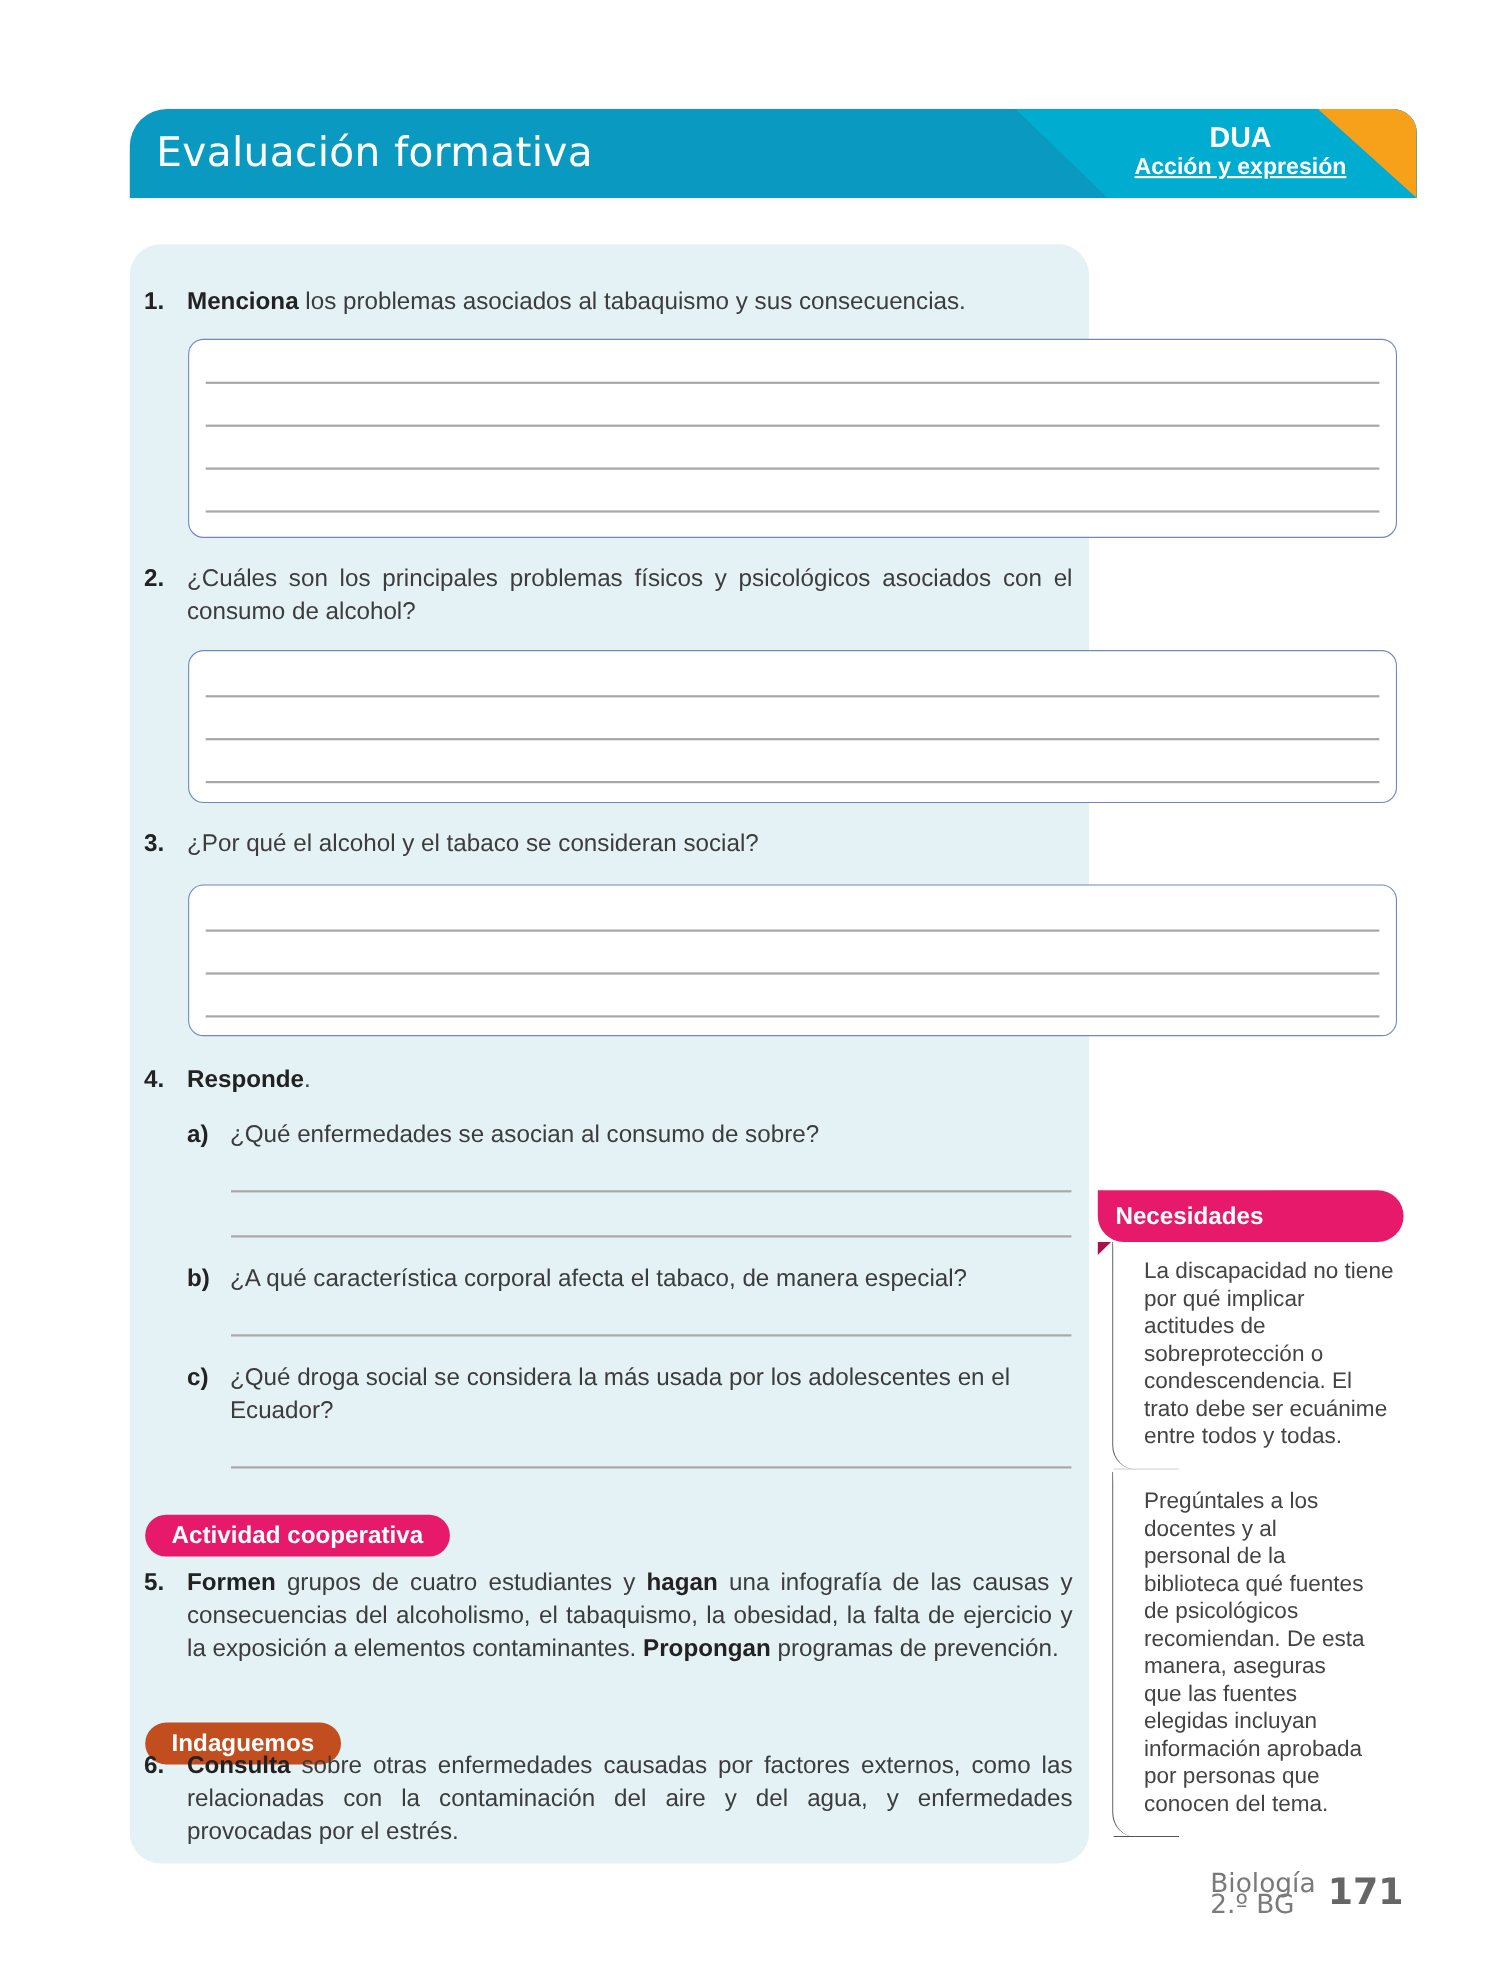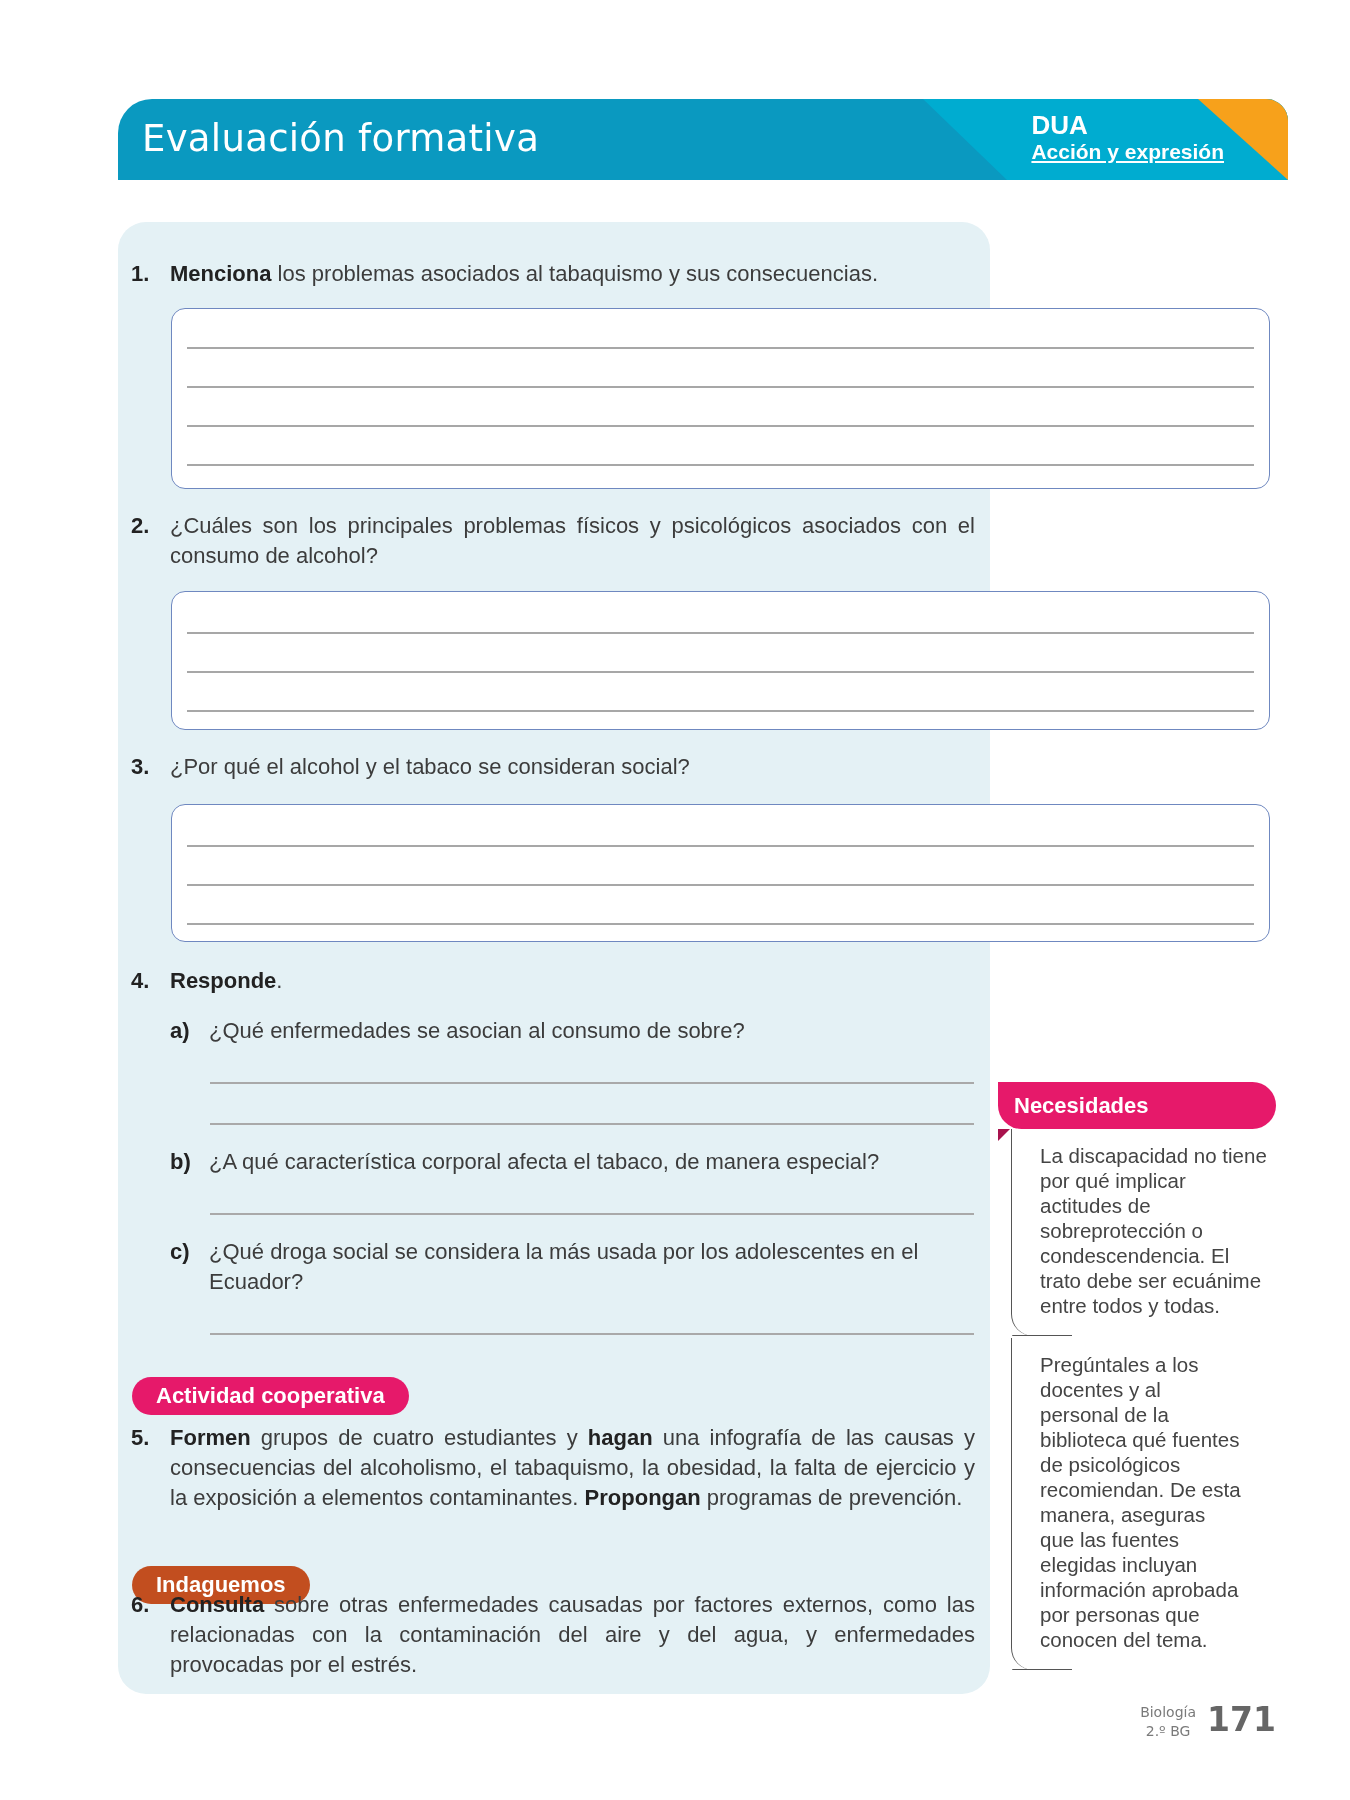--- a/index.html
+++ b/index.html
@@ -16,21 +16,21 @@
     background: #00acd0; clip-path: polygon(0 0, 100% 0, 100% 100%, 84px 100%);
   }
   .header .corner {
     position: absolute; top: 0; right: 0; width: 90px; height: 81px;
     background: #f7a11b; clip-path: polygon(0 0, 100% 0, 100% 100%);
   }
   .header-title {
     position: absolute; left: 24px; top: 18px; font-size: 37px; color: #ffffff;
     font-family: "DejaVu Sans", sans-serif; letter-spacing: 0.3px;
   }
-  .dua { position: absolute; right: 64px; top: 12px; text-align: left; color: #fff; font-weight: bold; }
+  .dua { position: absolute; right: 64px; top: 12px; text-align: center; color: #fff; font-weight: bold; }
   .dua .dua-title { font-size: 26px; line-height: 28px; }
   .dua .dua-sub { font-size: 21px; line-height: 26px; text-decoration: underline; }
 
   
   .panel {
     position: absolute; left: 118px; top: 222px; width: 872px; height: 1472px;
     background: #e4f1f5; border-radius: 28px;
   }
 
   .q { position: absolute; font-size: 22px; line-height: 30px; color: #3c3c3c; }
@@ -76,21 +76,21 @@
     position: relative; margin-left: 13px; padding: 14px 0 18px 28px;
     border-left: 1.5px solid #555; border-bottom-left-radius: 22px;
     font-size: 20.5px; line-height: 25px; color: #444;
   }
   .note .body::after {
     content: ""; position: absolute; left: 0; bottom: 0; width: 60px; border-bottom: 1.5px solid #555;
     border-bottom-left-radius: 22px;
   }
 
   .footer { position: absolute; right: 74px; top: 1700px; height: 50px; }
-  .footer .subject { position: absolute; right: 80px; top: 3px; text-align: center; color: #7a7a7a; font-size: 14px; line-height: 19px; font-family: "DejaVu Sans", sans-serif; }
+  .footer .subject { position: absolute; right: 80px; top: 3px; text-align: left; color: #7a7a7a; font-size: 24px; line-height: 19px; font-family: "DejaVu Sans", sans-serif; }
   .footer .page { position: absolute; right: 0; top: 0; font-size: 33px; font-weight: bold; color: #666; font-family: "DejaVu Sans", sans-serif; }
 </style>
 </head>
 <body>
 
 <div class="header">
   <div class="stripe"></div>
   <div class="corner"></div>
   <div class="header-title">Evaluación formativa</div>
   <div class="dua">

